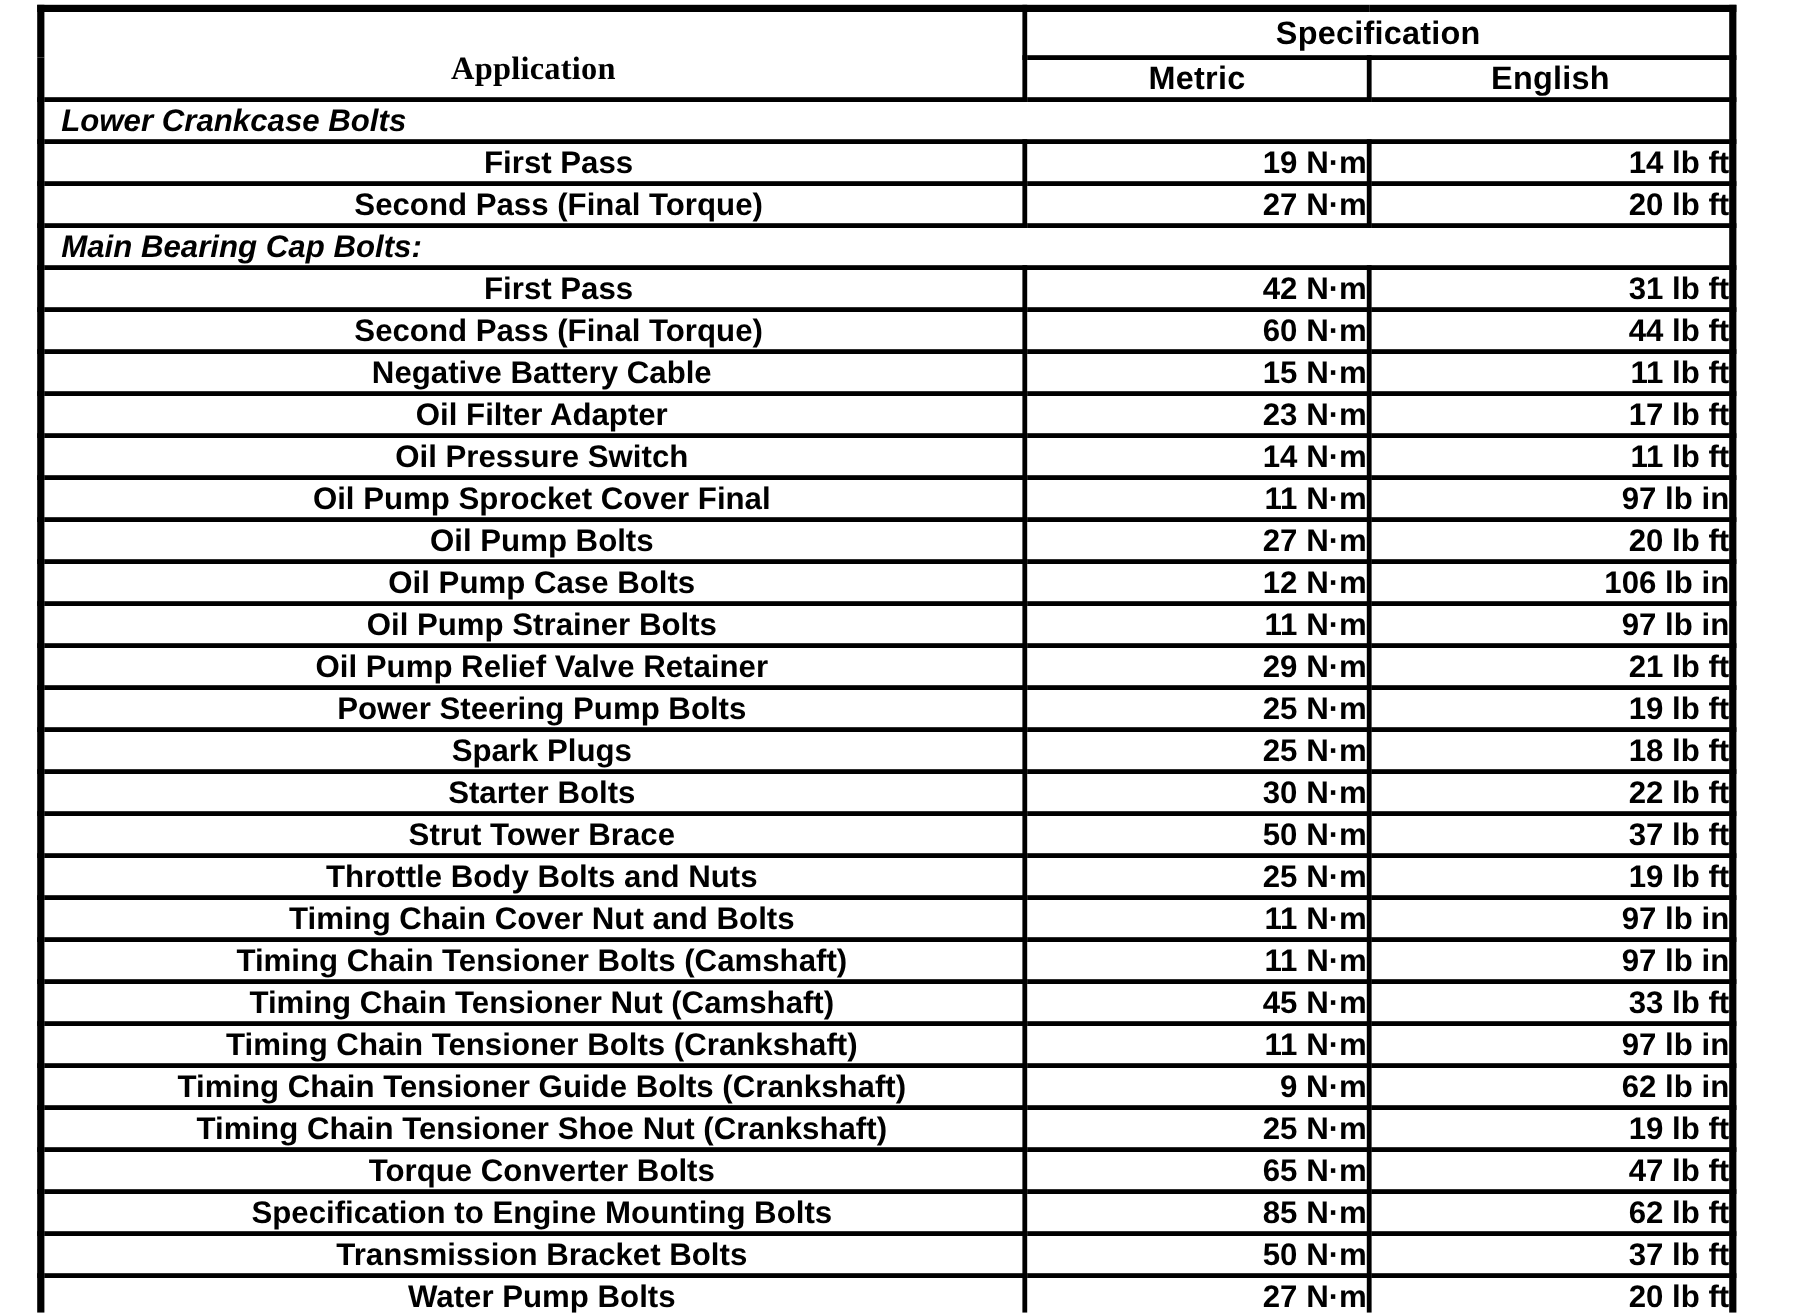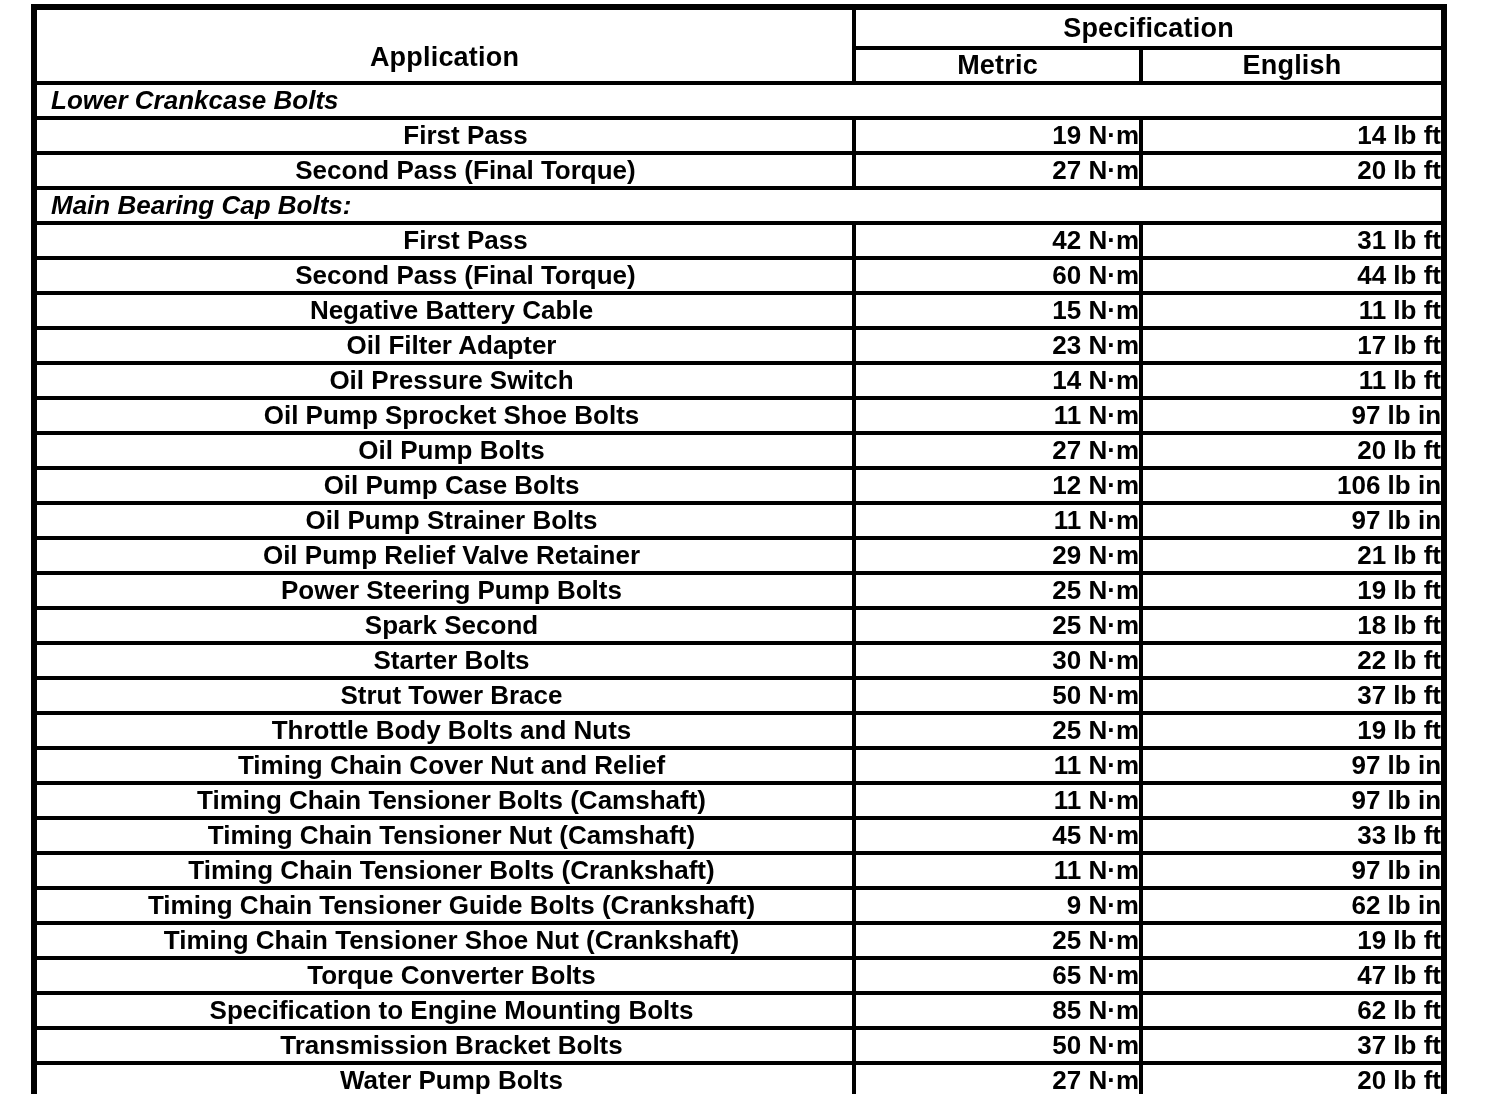--- a/index.html
+++ b/index.html
@@ -45,20 +45,21 @@
   .spec-table thead tr.hdr-sub { height: 33px; }
   .spec-table thead th {
     font-size: 27px;
     text-align: center;
     letter-spacing: 0.2px;
     margin-top: 32px;
   }
   .spec-table th.app-head {
     vertical-align: bottom;
     padding-bottom: 8px;
+    font-family: Liberation Serif, serif;
   }
   .spec-table tbody td {
     font-size: 26px;
     height: 30px;
   }
   .spec-table td.app {
     text-align: center;
     padding-left: 14px;
   }
   .spec-table td.app.indent {
@@ -129,21 +130,21 @@
           <td class="app">Oil Filter Adapter</td>
           <td class="val">23 N·m</td>
           <td class="val">17 lb ft</td>
         </tr>
         <tr>
           <td class="app">Oil Pressure Switch</td>
           <td class="val">14 N·m</td>
           <td class="val">11 lb ft</td>
         </tr>
         <tr>
-          <td class="app">Oil Pump Sprocket Shoe Bolts</td>
+          <td class="app">Oil Pump Sprocket Cover Final</td>
           <td class="val">11 N·m</td>
           <td class="val">97 lb in</td>
         </tr>
         <tr>
           <td class="app">Oil Pump Bolts</td>
           <td class="val">27 N·m</td>
           <td class="val">20 lb ft</td>
         </tr>
         <tr>
           <td class="app">Oil Pump Case Bolts</td>
@@ -159,41 +160,41 @@
           <td class="app">Oil Pump Relief Valve Retainer</td>
           <td class="val">29 N·m</td>
           <td class="val">21 lb ft</td>
         </tr>
         <tr>
           <td class="app">Power Steering Pump Bolts</td>
           <td class="val">25 N·m</td>
           <td class="val">19 lb ft</td>
         </tr>
         <tr>
-          <td class="app">Spark Second</td>
+          <td class="app">Spark Plugs</td>
           <td class="val">25 N·m</td>
           <td class="val">18 lb ft</td>
         </tr>
         <tr>
           <td class="app">Starter Bolts</td>
           <td class="val">30 N·m</td>
           <td class="val">22 lb ft</td>
         </tr>
         <tr>
           <td class="app">Strut Tower Brace</td>
           <td class="val">50 N·m</td>
           <td class="val">37 lb ft</td>
         </tr>
         <tr>
           <td class="app">Throttle Body Bolts and Nuts</td>
           <td class="val">25 N·m</td>
           <td class="val">19 lb ft</td>
         </tr>
         <tr>
-          <td class="app">Timing Chain Cover Nut and Relief</td>
+          <td class="app">Timing Chain Cover Nut and Bolts</td>
           <td class="val">11 N·m</td>
           <td class="val">97 lb in</td>
         </tr>
         <tr>
           <td class="app">Timing Chain Tensioner Bolts (Camshaft)</td>
           <td class="val">11 N·m</td>
           <td class="val">97 lb in</td>
         </tr>
         <tr>
           <td class="app">Timing Chain Tensioner Nut (Camshaft)</td>

